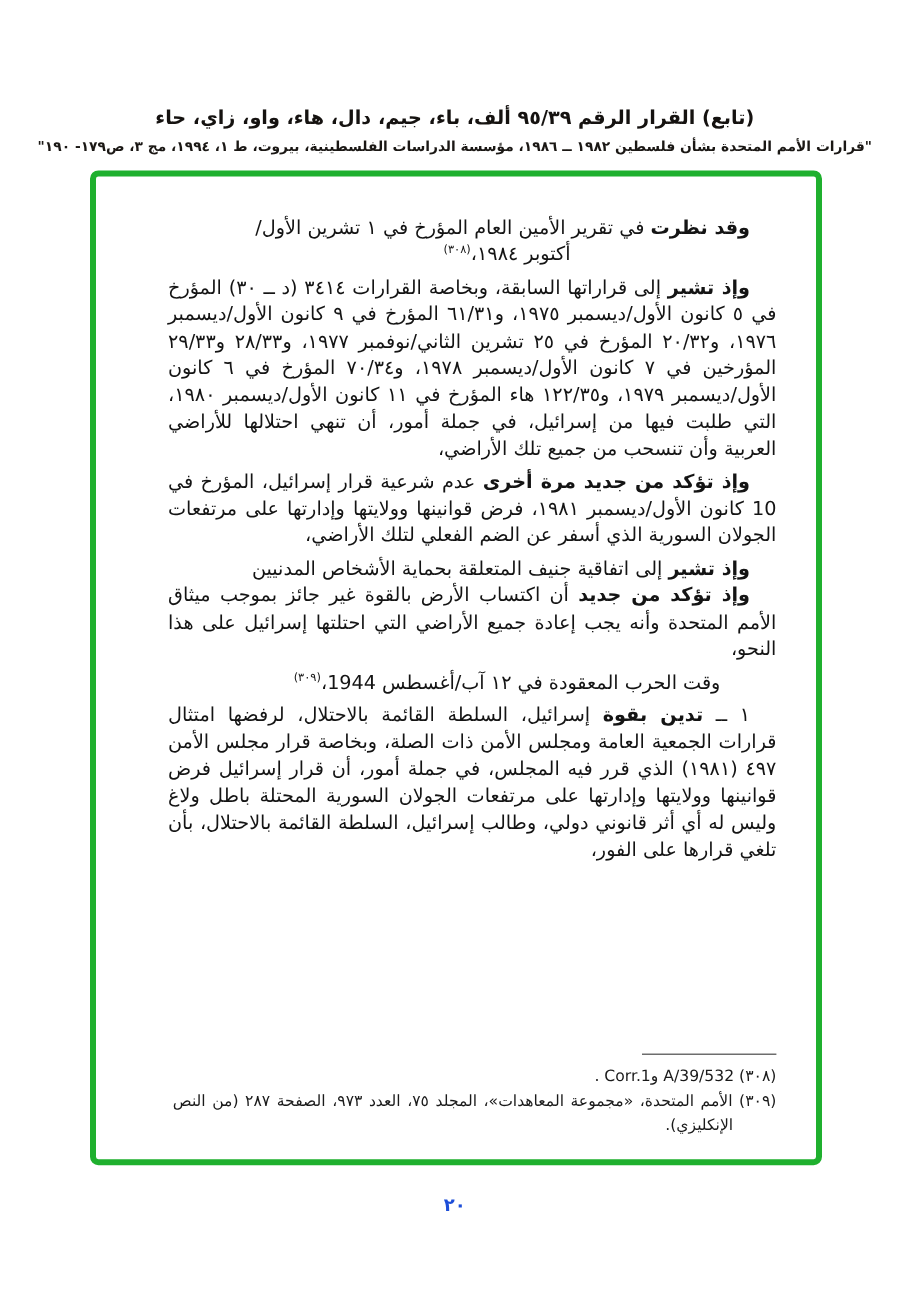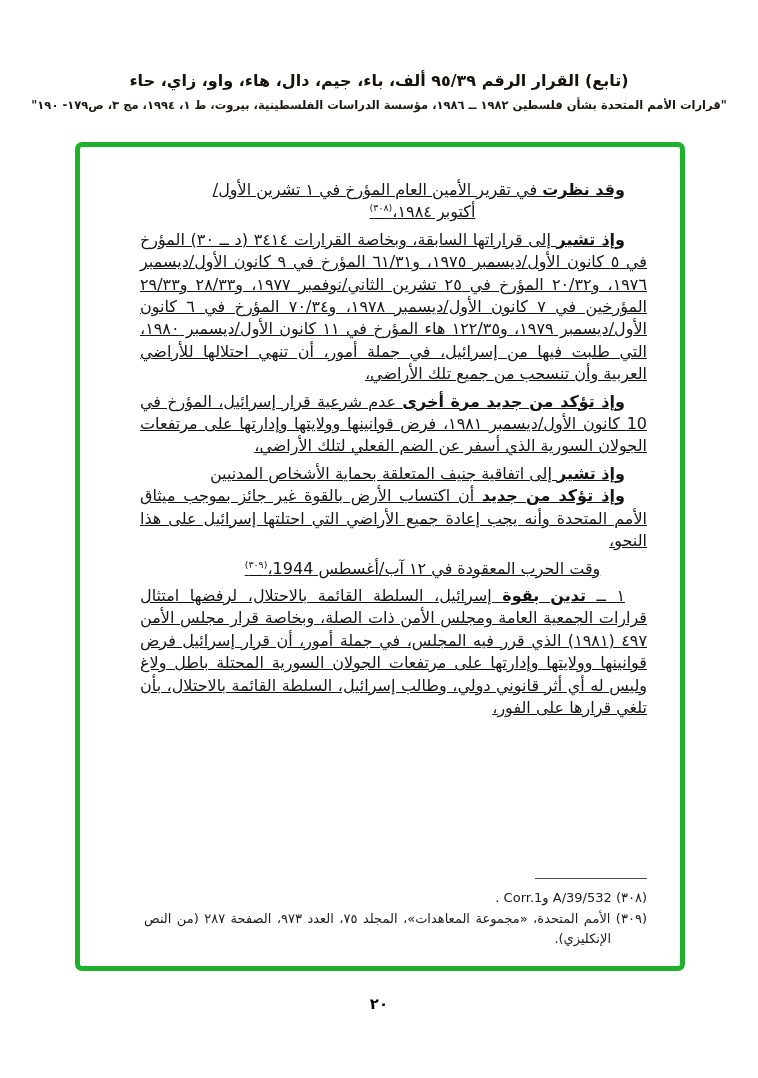--- a/index.html
+++ b/index.html
@@ -5,21 +5,21 @@
   html, body { margin:0; padding:0; }
   body {
     width:758px; height:1078px;
     background:#ffffff;
     color:#111111;
     font-family:"DejaVu Sans", sans-serif;
     position:relative;
     overflow:hidden;
   }
   .header {
-    position:absolute; top:71px; left:0; right:0;
+    position:absolute; top:88px; left:0; right:0;
     text-align:center; direction:rtl;
   }
   .header-title {
     font-size:16px; font-weight:bold; margin:0 0 8px 0; color:#151210;
     letter-spacing:0.2px;
   }
   .header-source {
     font-size:11.5px; font-weight:bold; margin:0; color:#1a1714;
   }
   .frame {
@@ -31,21 +31,20 @@
     padding:32px 33px 16px 60px;
     display:flex; flex-direction:column;
     background:#ffffff;
   }
   .body-text {
     direction:rtl;
     font-size:16px;
     line-height:22.4px;
     text-align:justify;
     color:#141414;
-    text-decoration:underline;
   }
   .para { margin:0 0 5px 0; text-indent:22px; }
   .para.has-tail { margin-bottom:0; }
   .lead { font-weight:bold; }
   .tail {
     direction:rtl;
     text-align:center;
     padding-left:58px;
     margin:0 0 5px 0;
   }
@@ -65,21 +64,21 @@
   .footnote {
     margin:0 0 1px 4px;
     padding-right:36px;
     text-indent:-36px;
     text-align:justify;
   }
   .fn-marker { }
   .page-num {
     position:absolute; top:995px; left:0; right:0;
     text-align:center;
-    font-size:15px; font-weight:bold; color:#000000;
+    font-size:15px; font-weight:bold; color:#1d4ed8;
   }
 </style>
 </head>
 <body>
 
 <div class="header">
   <p class="header-title">(تابع) القرار الرقم ٩٥/٣٩ ألف، باء، جيم، دال، هاء، واو، زاي، حاء</p>
   <p class="header-source">"قرارات الأمم المتحدة بشأن فلسطين ١٩٨٢ ــ ١٩٨٦، مؤسسة الدراسات الفلسطينية، بيروت، ط ١، ١٩٩٤، مج ٣، ص١٧٩- ١٩٠"</p>
 </div>
 

